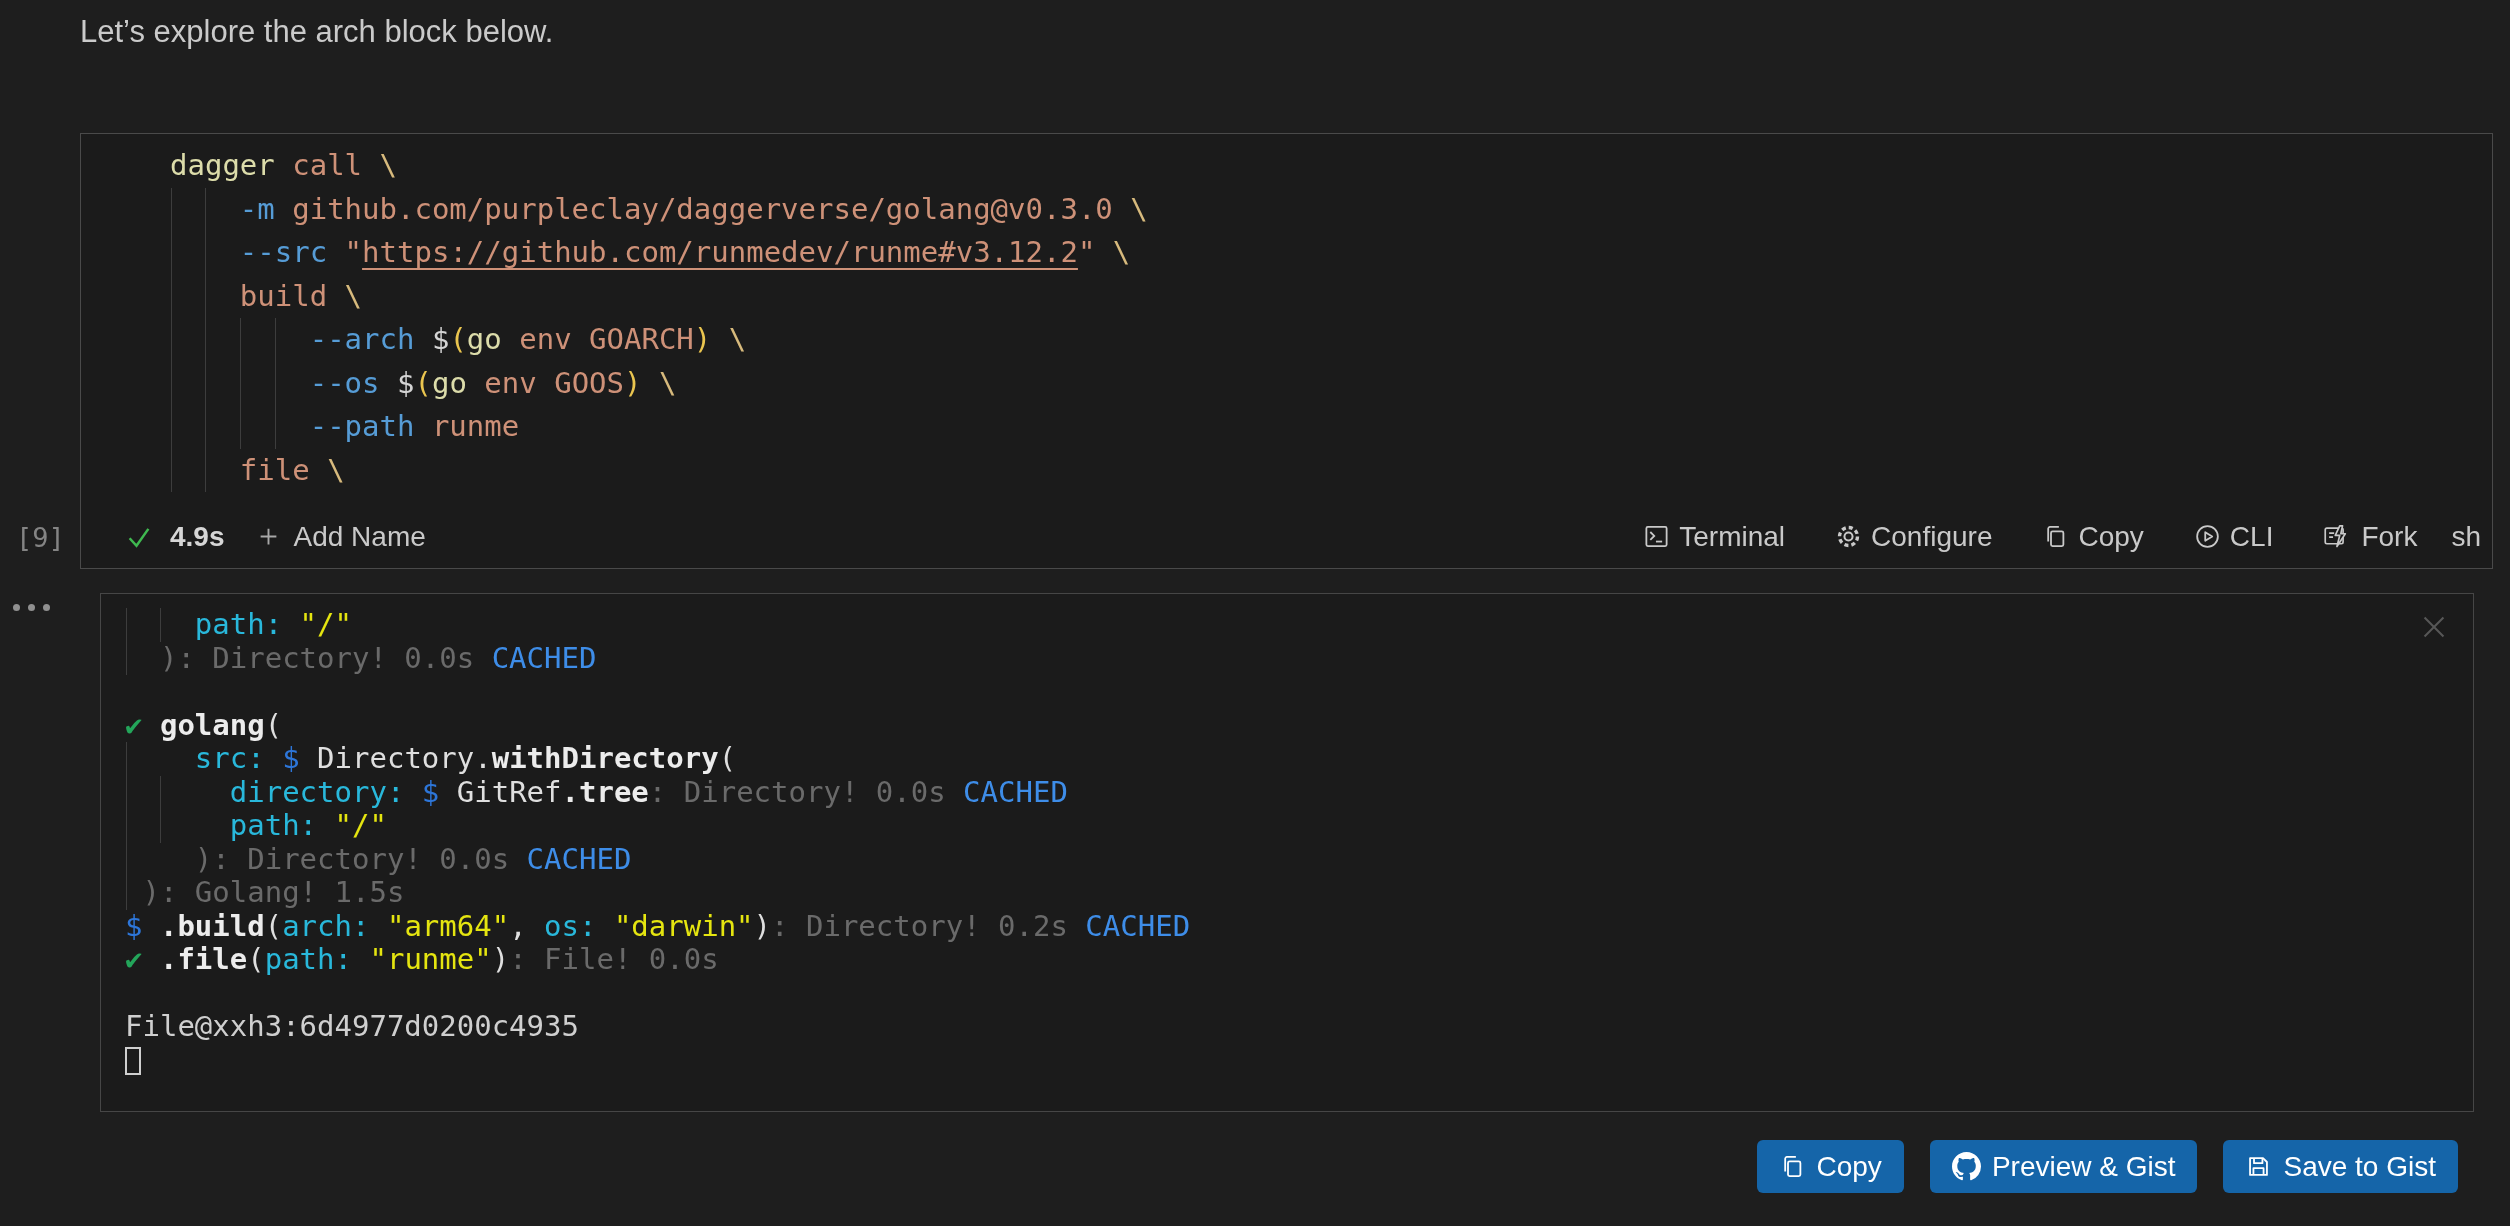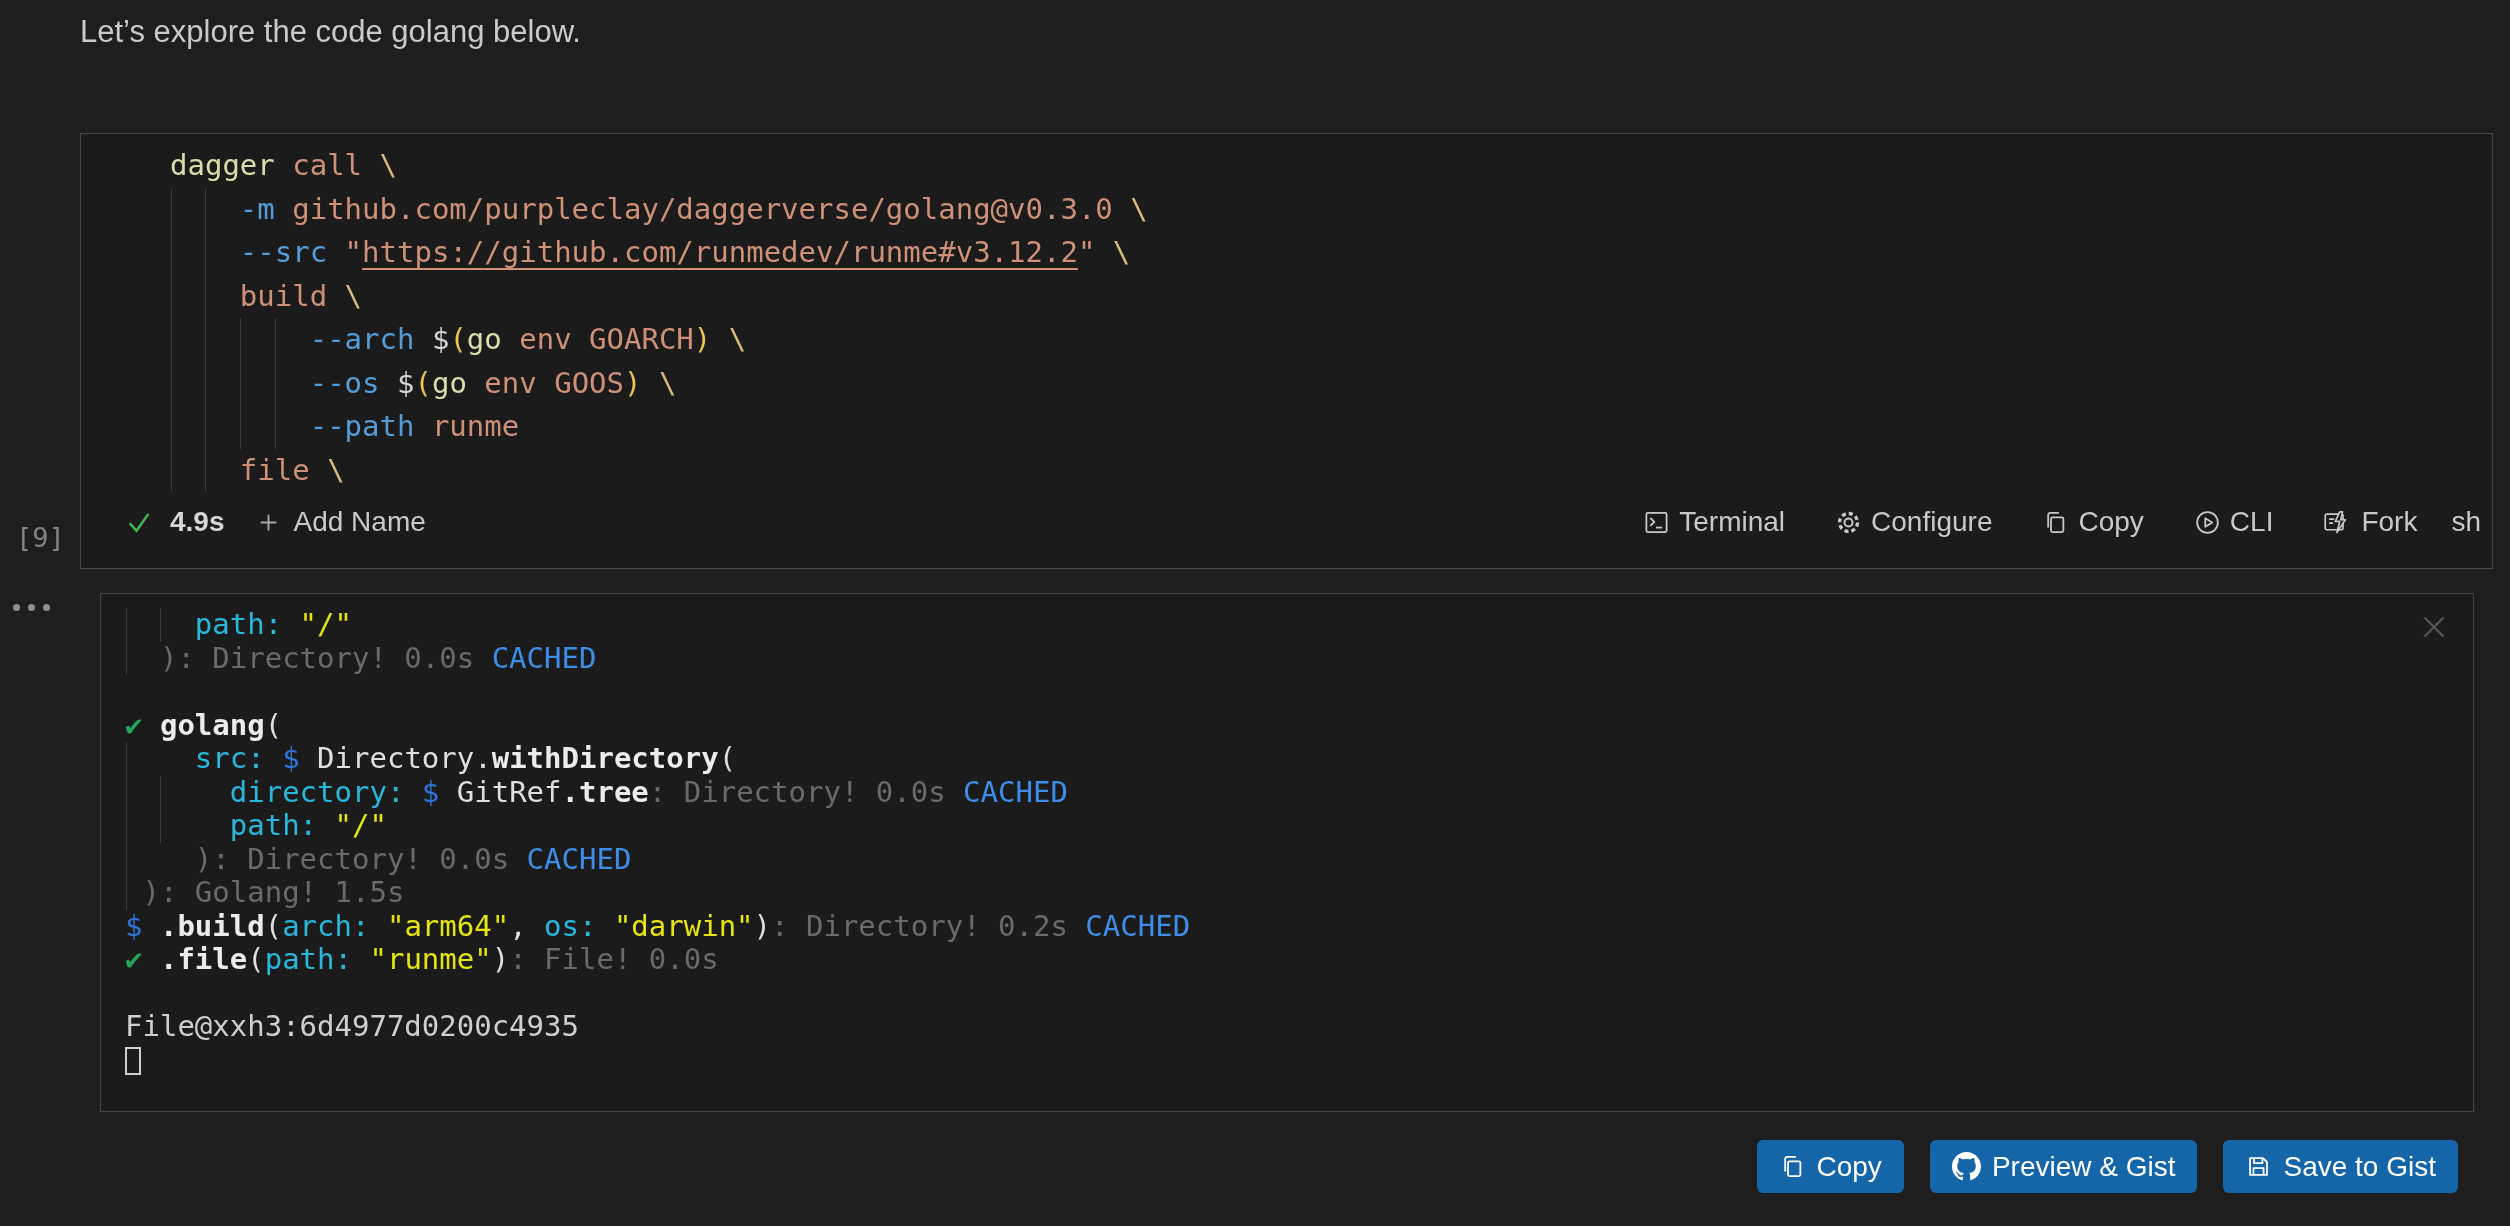--- a/index.html
+++ b/index.html
@@ -15,21 +15,21 @@
   
   .cell{position:absolute;left:80px;top:133px;width:2413px;height:436px;background:#1b1b1b;border:1px solid #4a4a4a;box-sizing:border-box}
   .codearea{position:absolute;left:89px;top:10px;right:8px;font-family:"DejaVu Sans Mono",monospace;font-size:29px;line-height:43.5px;color:#d4d4d4}
   .cline{position:relative;white-space:pre;height:43.5px}
   .guide{position:absolute;top:0;bottom:0;width:1px;background:#3d3d3d}
   .c-cmd{color:#dcdcaa}.c-arg{color:#ce9178}.c-flag{color:#569cd6}
   .c-cont{color:#d7ba7d}.c-dol{color:#d4d4d4}.c-par{color:#eac54f}
   .c-link{color:var(--link-salmon);text-decoration:underline;text-underline-offset:6px}
   .c-pl{color:#d4d4d4}
 
-  .statusbar{position:absolute;left:1px;right:1px;bottom:1px;height:61px;display:flex;align-items:flex-start;padding:0 10px 0 42px;box-sizing:border-box;background:#1b1b1b}
+  .statusbar{position:absolute;left:1px;right:1px;bottom:1px;height:61px;display:flex;align-items:center;padding:0 10px 0 42px;box-sizing:border-box;background:#1b1b1b}
   .sb-left{display:flex;align-items:center}
   .duration{font-size:28px;font-weight:bold;color:#d6d6d6;margin-left:16px}
   .addname{display:flex;align-items:center;gap:12px;margin-left:30px;color:#c9c9c9;font-size:28px;cursor:pointer}
   .sb-right{margin-left:auto;display:flex;align-items:center;gap:34px}
   .titem{display:flex;align-items:center;gap:9px;color:#c9c9c9;font-size:28px;cursor:pointer}
   .lang{color:#c9c9c9;font-size:28px;cursor:pointer}
   .icon{display:flex;align-items:center}
 
   
   .outpanel{position:absolute;left:100px;top:593px;width:2374px;height:519px;background:#1b1b1b;border:1px solid #464646;box-sizing:border-box}
@@ -42,21 +42,21 @@
   .cursor{display:inline-block;width:12px;height:24px;border:2px solid #cfcfcf;margin-top:3px}
   .close-x{position:absolute;top:20px;right:26px;cursor:pointer}
 
   
   .actions{position:absolute;top:1140px;right:52px;display:flex;gap:26px}
   .btn{display:flex;align-items:center;gap:11px;height:53px;padding:0 22px;background:var(--accent-blue);color:#fff;font-size:28px;border-radius:6px;border:none;font-family:inherit;cursor:pointer}
 </style>
 </head>
 <body>
 
-<div class="intro">Let’s explore the code golang below.</div>
+<div class="intro">Let’s explore the arch block below.</div>
 
 <div class="exec-count">[9]</div>
 
 <div class="kebab">
   <i></i>
     <i></i>
     <i></i>
 </div>
 
 <div class="cell">

